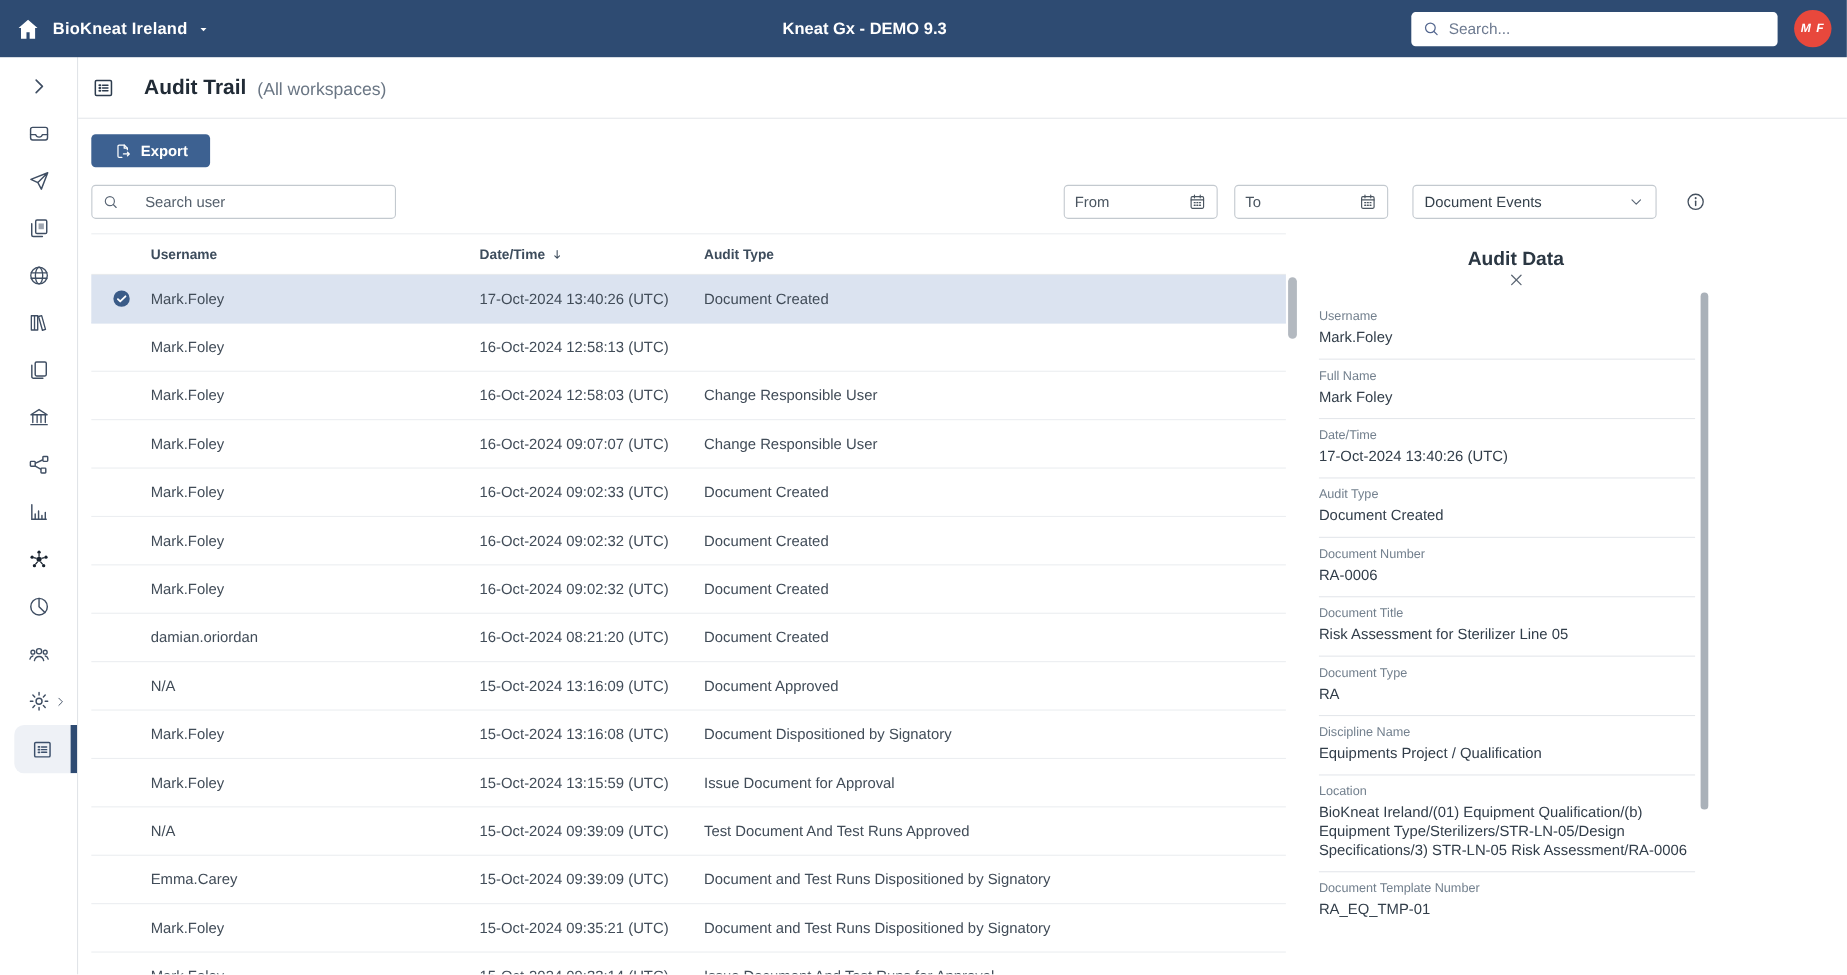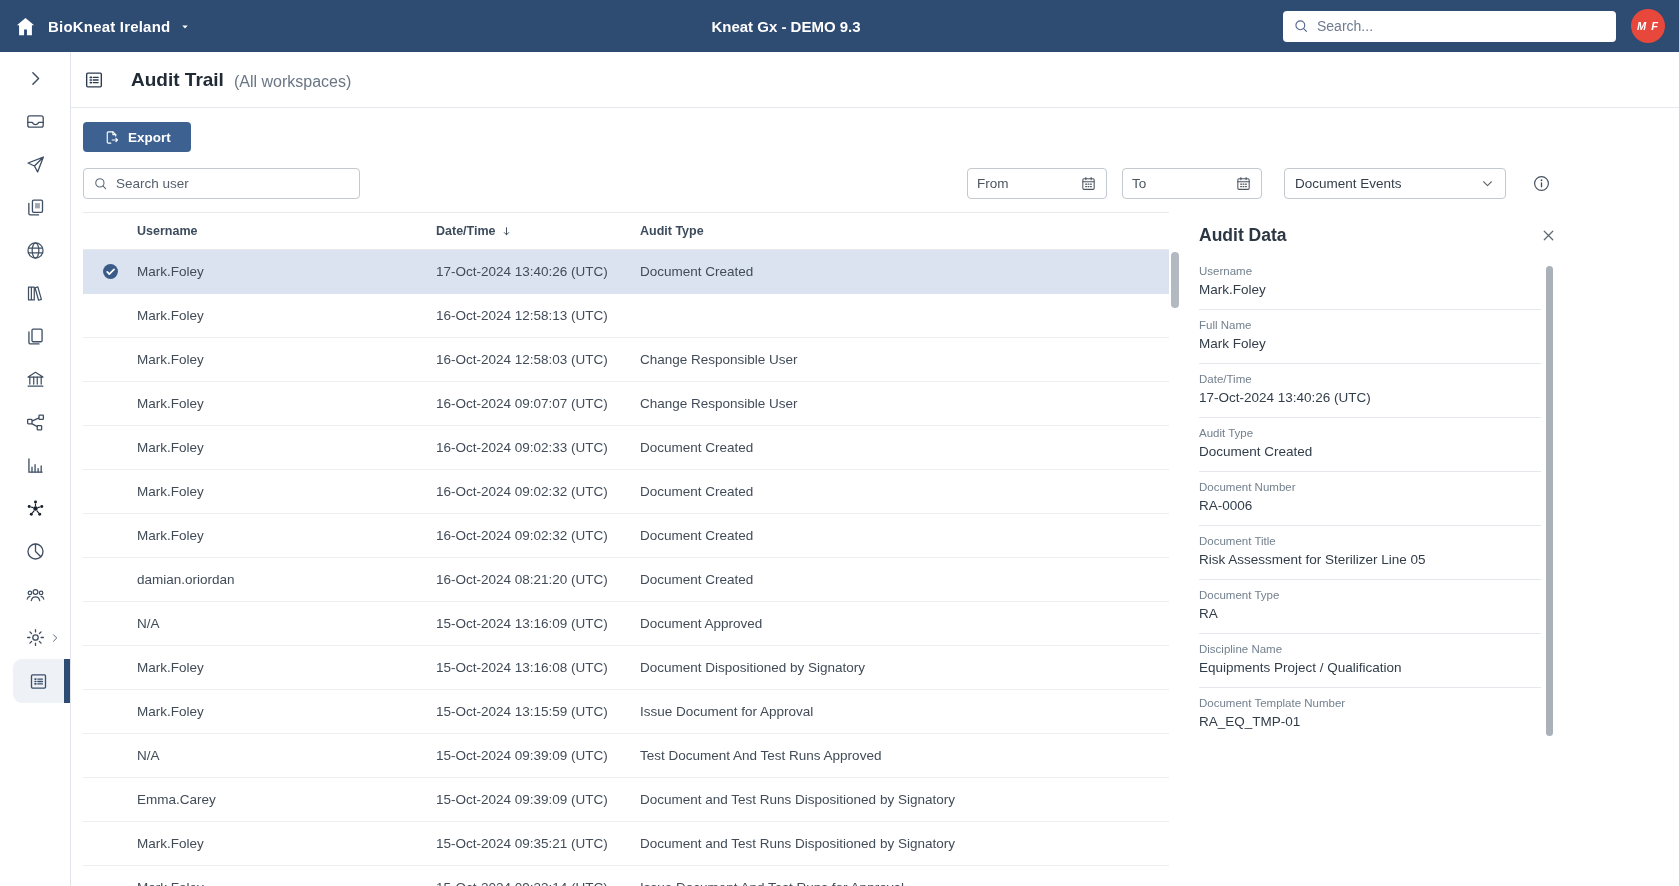--- a/index.html
+++ b/index.html
@@ -39,21 +39,21 @@
   .page-title { font-size:19px; font-weight:700; color:#212b36;margin-left:16px; }
   .page-subtitle { font-size:16px; color:#6a7684; margin-top:4px; }
 
   
   .toolbar { padding:14px 0 0 12px; flex:none; }
   .btn-export { display:inline-flex; align-items:center; gap:8px; height:30px; padding:0 20px; background:#3d6191; color:#fff; border:none; border-radius:4px; font-size:13.5px; font-weight:700; font-family:inherit; cursor:pointer; }
   .btn-export .ic { width:17px; height:17px; color:#fff; }
 
   
   .filters { margin-top:16px; padding:0 128px 0 12px; display:flex; align-items:center; flex:none; }
-  .search-user { width:277px; height:31px; border:1px solid #c3c9cf; border-radius:4px; display:flex; align-items:center; padding:0 9px; gap:8px; background:#fff; }
+  .search-user { width:277px; height:31px; border:1px solid #c3c9cf; border-radius:4px; display:flex; align-items:center; padding:0 9px; gap:24px; background:#fff; }
   .search-user .ic { width:15px; height:15px; color:#5b6776; }
   .search-user input { border:none; outline:none; flex:1; font-size:13.5px; font-family:inherit; color:#333; }
   .search-user input::placeholder { color:#55606c; }
   .right-filters { margin-left:auto; display:flex; align-items:center; }
   .date-input { width:140px; height:31px; border:1px solid #c3c9cf; border-radius:4px; display:flex; align-items:center; padding:0 9px; background:#fff; }
   .date-input input { border:none; outline:none; width:100%; font-size:13.5px; font-family:inherit; color:#333; }
   .date-input input::placeholder { color:#4a5560; }
   .date-input .cal-btn { border:none; background:none; padding:0; width:17px; height:17px; color:#4a5560; cursor:pointer; }
   .date-input + .date-input { margin-left:15px; }
   .event-select { width:222px; height:31px; border:1px solid #c3c9cf; border-radius:4px; display:flex; align-items:center; justify-content:space-between; padding:0 10px; margin-left:22px; cursor:pointer; background:#fff; }
@@ -72,21 +72,21 @@
   .trow { height:44px; border-bottom:1px solid #eceef1; font-size:13.5px; color:#414c58; cursor:pointer; }
   .trow.selected { background:#dbe3f0; border-bottom-color:#dbe3f0; }
   .check-cell { display:flex; justify-content:center; }
   .check-cell .ic { width:17px; height:17px; }
   .table-scrollbar { position:absolute; top:38px; bottom:0; right:4px; width:8px; }
   .table-scrollbar .thumb { position:absolute; top:2px; left:0; width:8px; height:56px; background:#b3b9c0; border-radius:4px; cursor:pointer; }
 
   
   .panel { width:496px; flex:none; position:relative; }
   .panel-inner { width:380px; padding-left:16px; }
-  .panel-header { display:flex; align-items:center; justify-content:space-between; padding:13px 6px 10px 0; }
+  .panel-header { display:flex; align-items:center; justify-content:space-between; padding:13px 6px 10px 0;flex-direction:column; }
   .panel-title { font-size:17.5px; font-weight:600; color:#2b3743; }
   .panel-close { border:none; background:none; padding:0; width:17px; height:17px; color:#5c6774; cursor:pointer; }
   .field { width:342px; padding:9px 0 11px; border-bottom:1px solid #e4e7eb; }
   .field:last-child { border-bottom:none; }
   .field-label { font-size:11.5px; color:#73808e; margin-bottom:4px; }
   .field-value { font-size:13.5px; color:#313d49; line-height:1.26; }
   .panel-scrollbar { position:absolute; top:52px; bottom:8px; right:126px; width:7px; }
   .panel-scrollbar .thumb { position:absolute; top:2px; left:0; width:7px; height:470px; background:#aab1b9; border-radius:4px; cursor:pointer; }
 </style>
 </head>
@@ -497,20 +497,24 @@
               </div>
               <div class="field">
                 <div class="field-label">Document Type</div>
                 <div class="field-value">RA</div>
               </div>
               <div class="field">
                 <div class="field-label">Discipline Name</div>
                 <div class="field-value">Equipments Project / Qualification</div>
               </div>
               <div class="field">
+                <div class="field-label">Location</div>
+                <div class="field-value">BioKneat Ireland/(01) Equipment Qualification/(b) Equipment Type/Sterilizers/STR-LN-05/Design Specifications/3) STR-LN-05 Risk Assessment/RA-0006</div>
+              </div>
+              <div class="field">
                 <div class="field-label">Document Template Number</div>
                 <div class="field-value">RA_EQ_TMP-01</div>
               </div>
             </div>
         </div>
         <div class="panel-scrollbar">
           <div class="thumb"></div>
         </div>
       </aside>
     </div>

